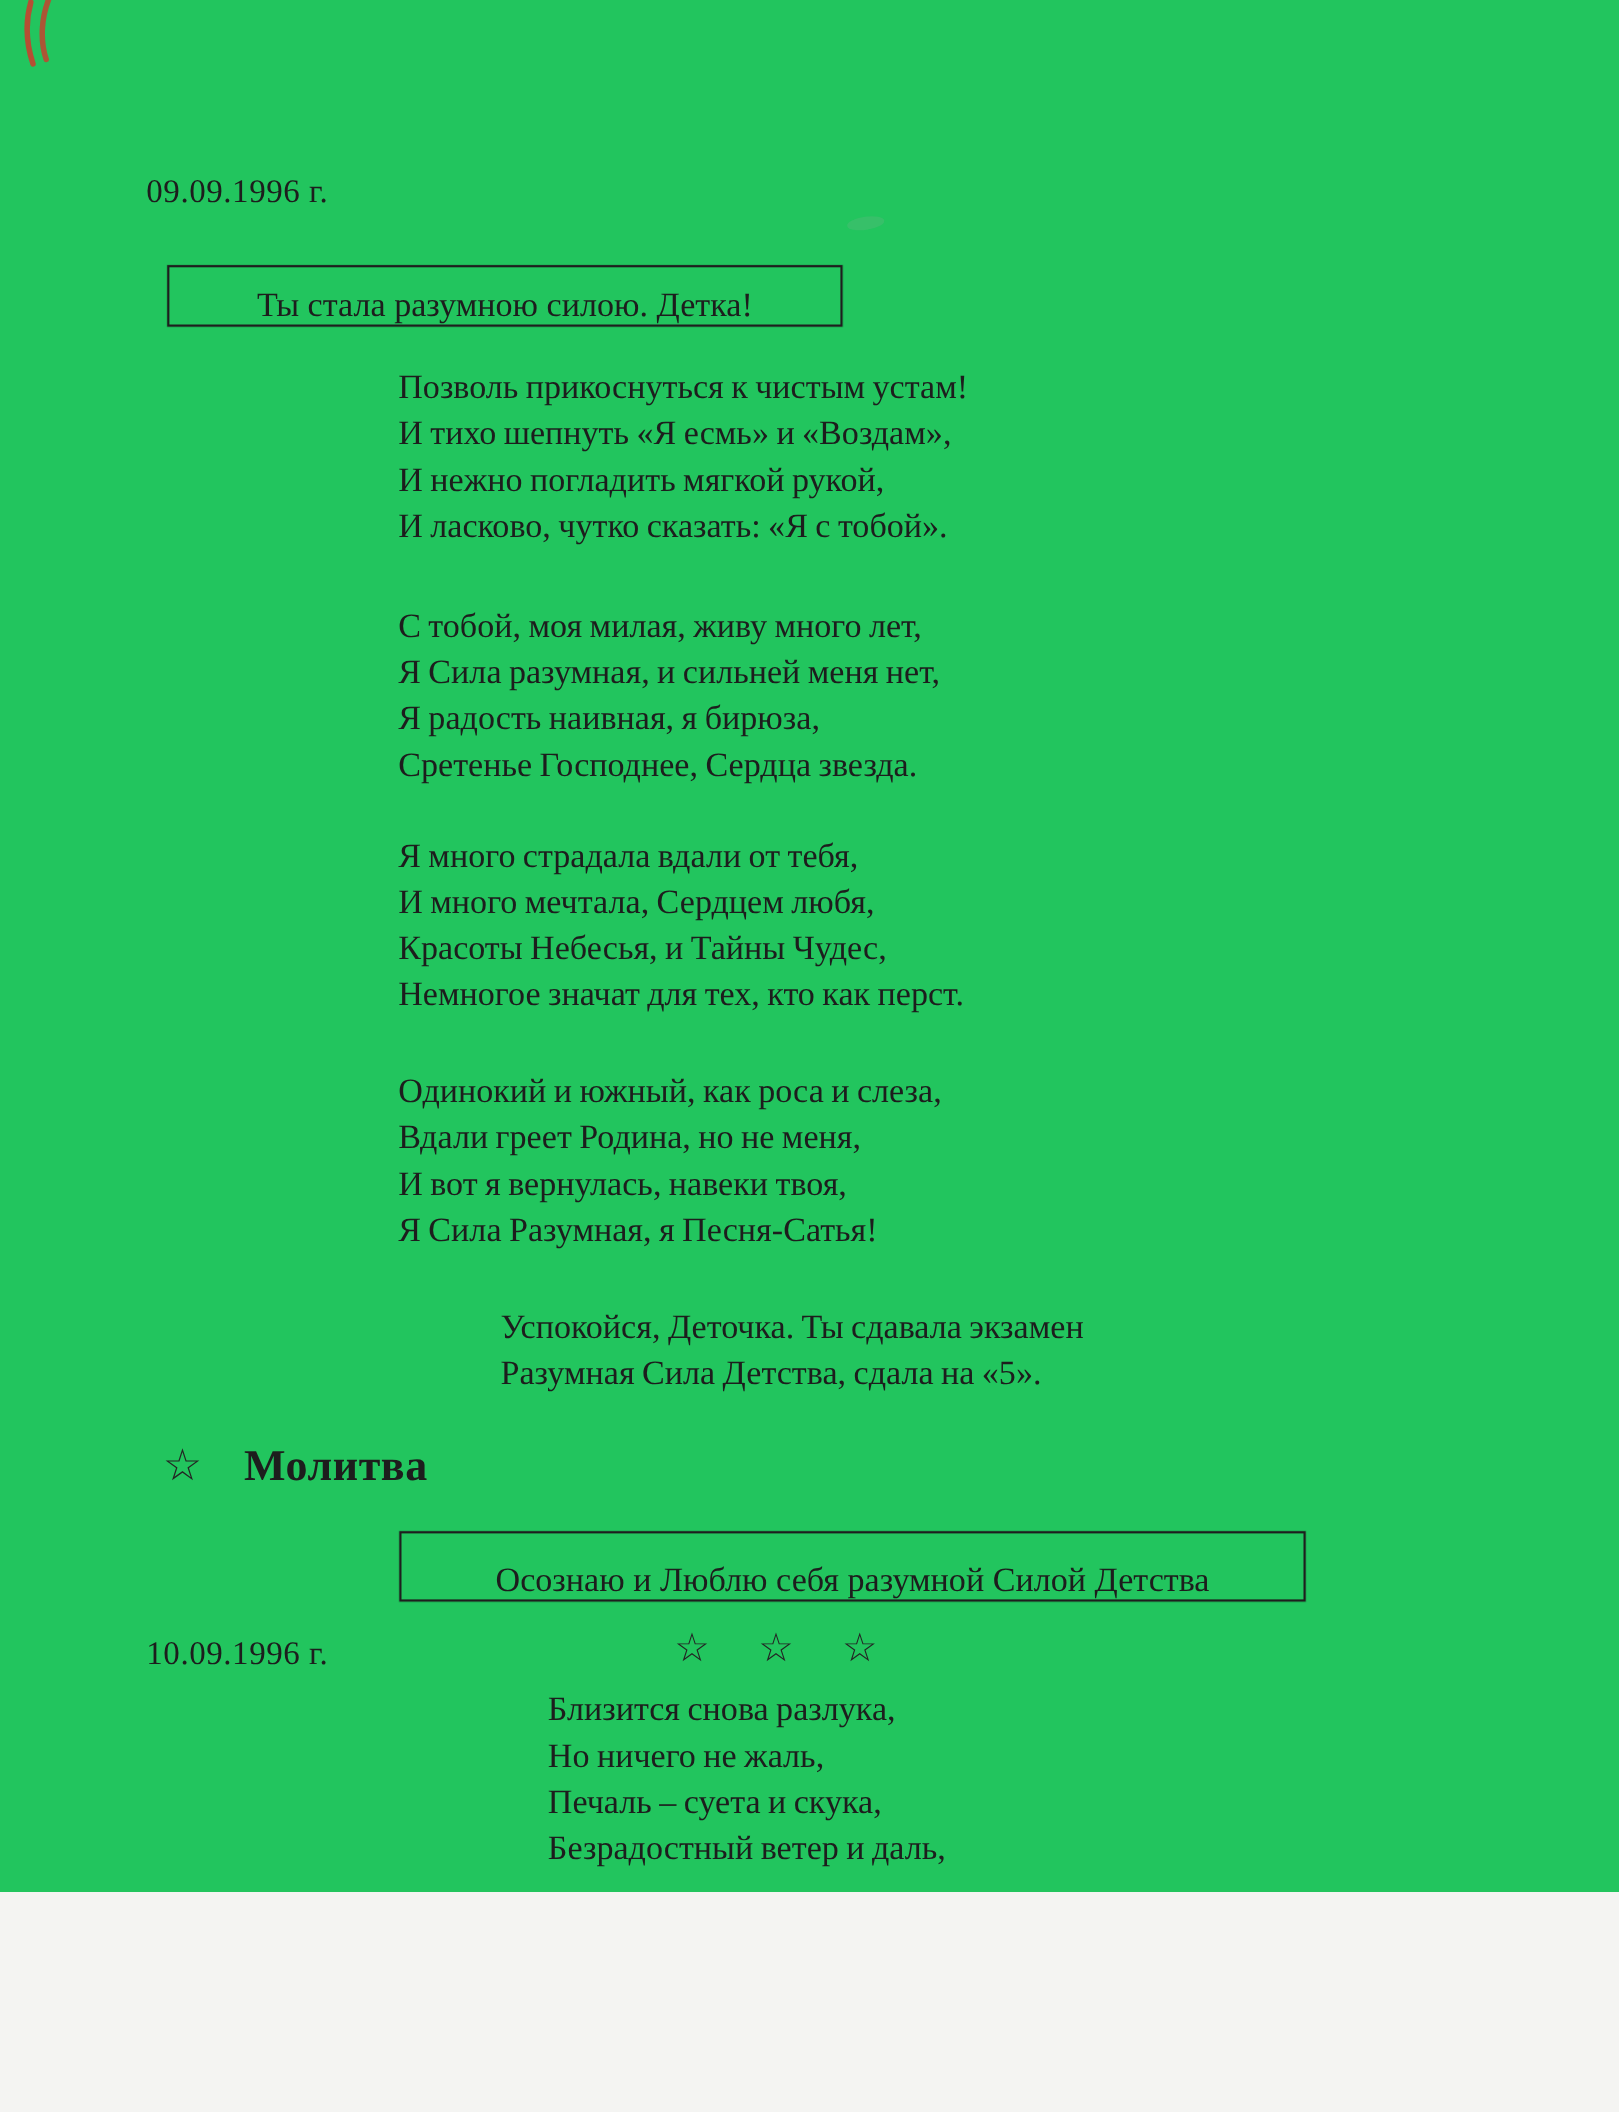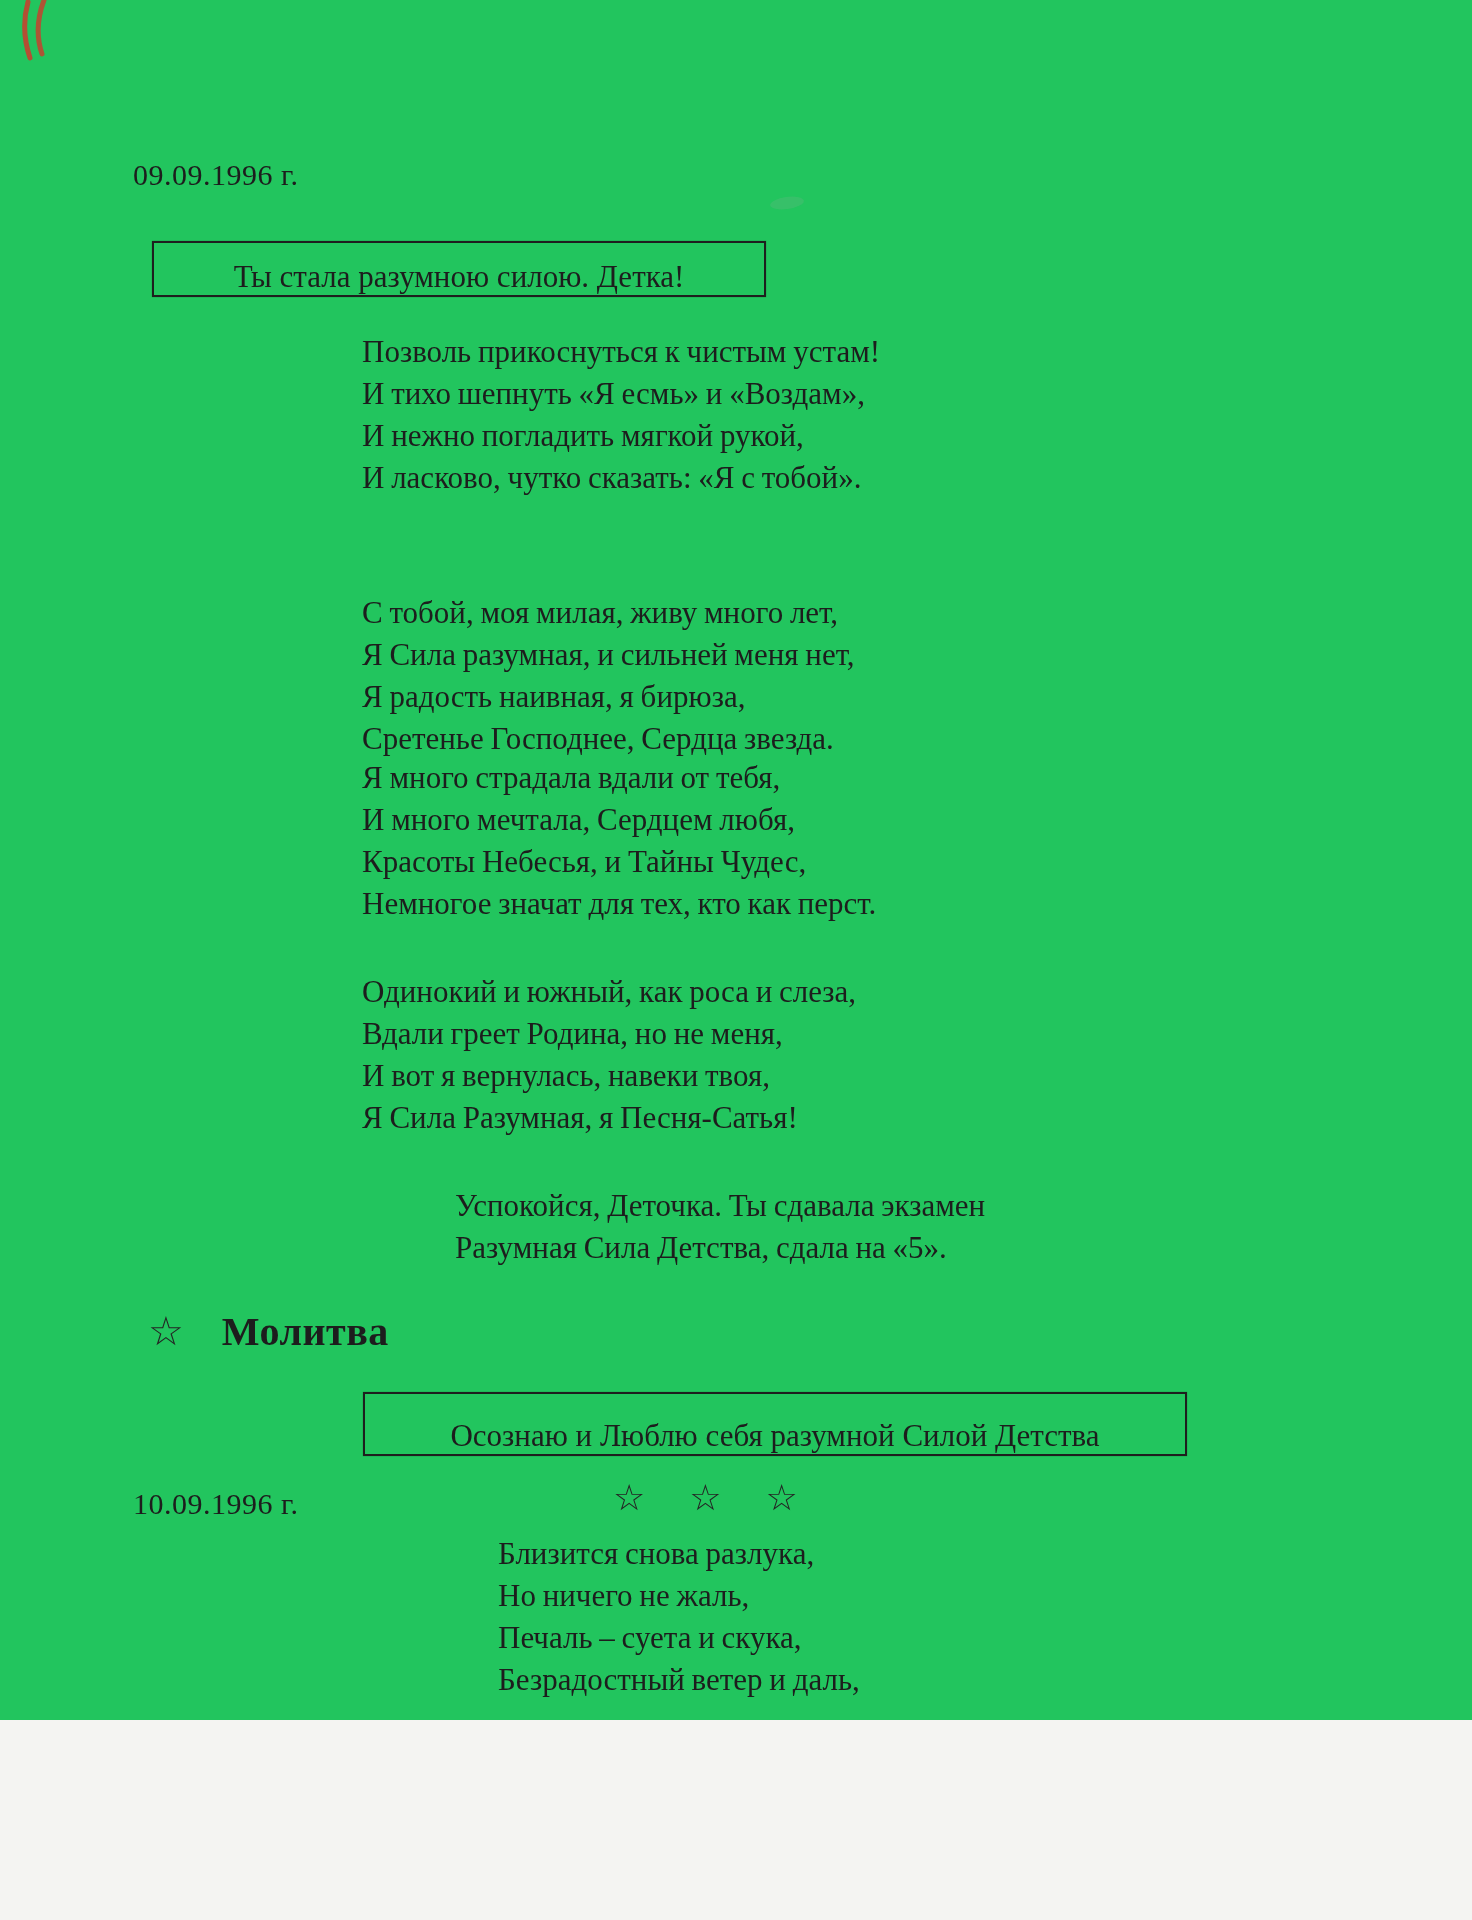--- a/index.html
+++ b/index.html
@@ -98,21 +98,21 @@
     <span>Ты стала разумною силою. Детка!</span>
   </div>
 
   <div class="abs stanza" style="left:362px; top:331px;">
     <div>Позволь прикоснуться к чистым устам!</div>
     <div>И тихо шепнуть «Я есмь» и «Воздам»,</div>
     <div>И нежно погладить мягкой рукой,</div>
     <div>И ласково, чутко сказать: «Я с тобой».</div>
   </div>
 
-  <div class="abs stanza" style="left:362px; top:548px;margin-top:44px;">
+  <div class="abs stanza" style="left:362px; top:548px;">
     <div>С тобой, моя милая, живу много лет,</div>
     <div>Я Сила разумная, и сильней меня нет,</div>
     <div>Я радость наивная, я бирюза,</div>
     <div>Сретенье Господнее, Сердца звезда.</div>
   </div>
 
   <div class="abs stanza" style="left:362px; top:757px;">
     <div>Я много страдала вдали от тебя,</div>
     <div>И много мечтала, Сердцем любя,</div>
     <div>Красоты Небесья, и Тайны Чудес,</div>

